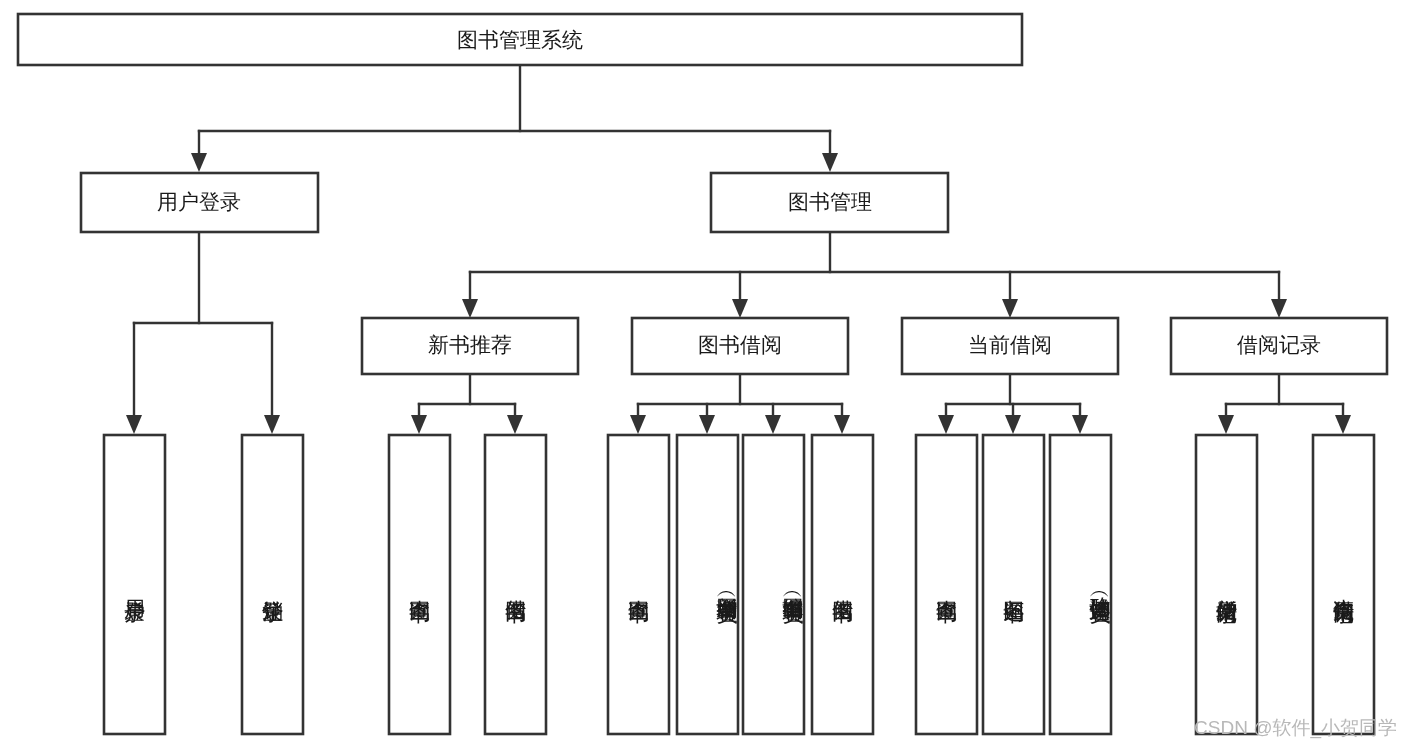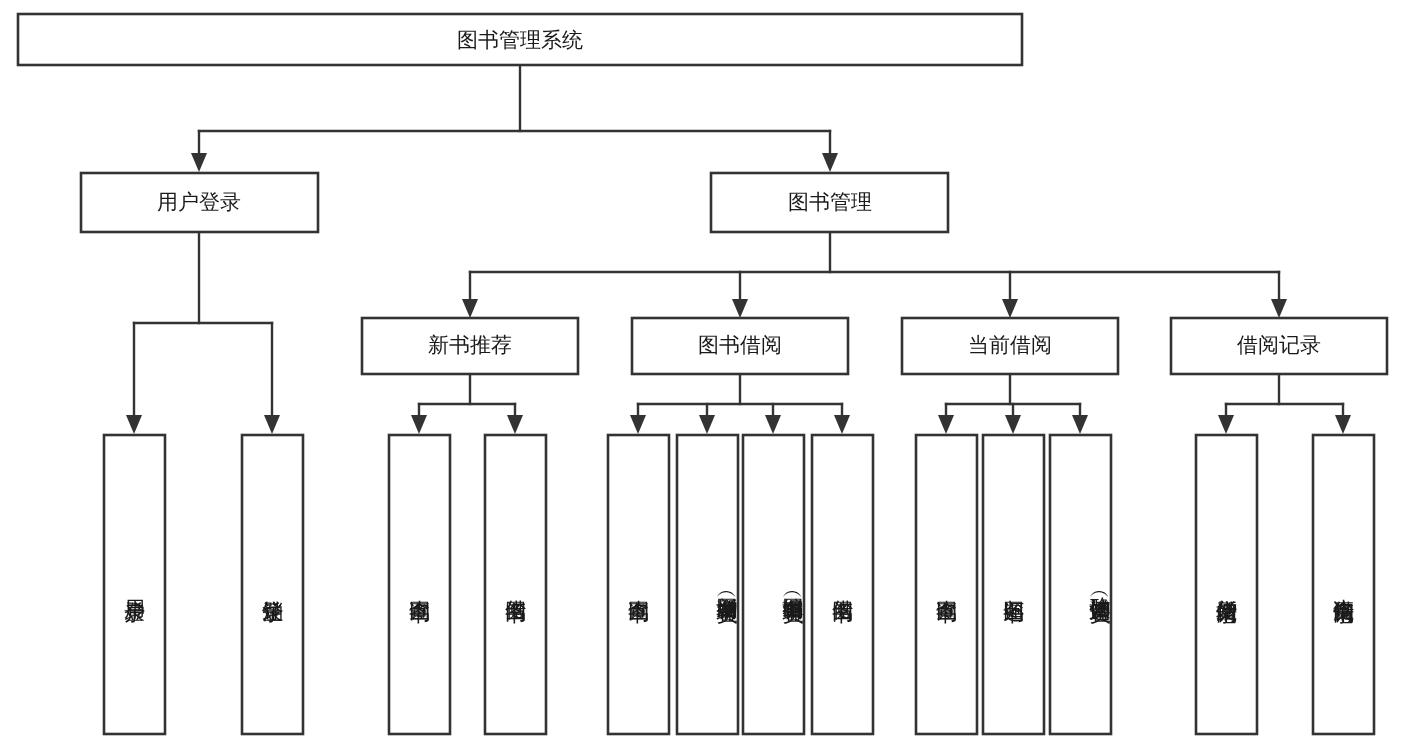--- a/index.html
+++ b/index.html
@@ -210,13 +210,14 @@
   <div class="node-label-vertical" style="left:743px; top:437px; width:61px; height:295px; align-items:flex-start;">编辑图书（管理员）</div>
   <div class="node-label-vertical" style="left:812px; top:435px; width:61px; height:299px;">借阅图书</div>
 
   <div class="node-label-vertical" style="left:916px; top:435px; width:61px; height:299px;">查询图书</div>
   <div class="node-label-vertical" style="left:983px; top:435px; width:61px; height:299px;">归还图书</div>
   <div class="node-label-vertical" style="left:1050px; top:437px; width:61px; height:295px; align-items:flex-start;">确认归还（管理员）</div>
 
   <div class="node-label-vertical" style="left:1196px; top:435px; width:61px; height:299px;">新增借阅记录</div>
   <div class="node-label-vertical" style="left:1313px; top:435px; width:61px; height:299px;">查询借阅记录</div>
 
+  <div class="watermark">CSDN @软件_小贺同学</div>
 </div>
 
 </body></html>

